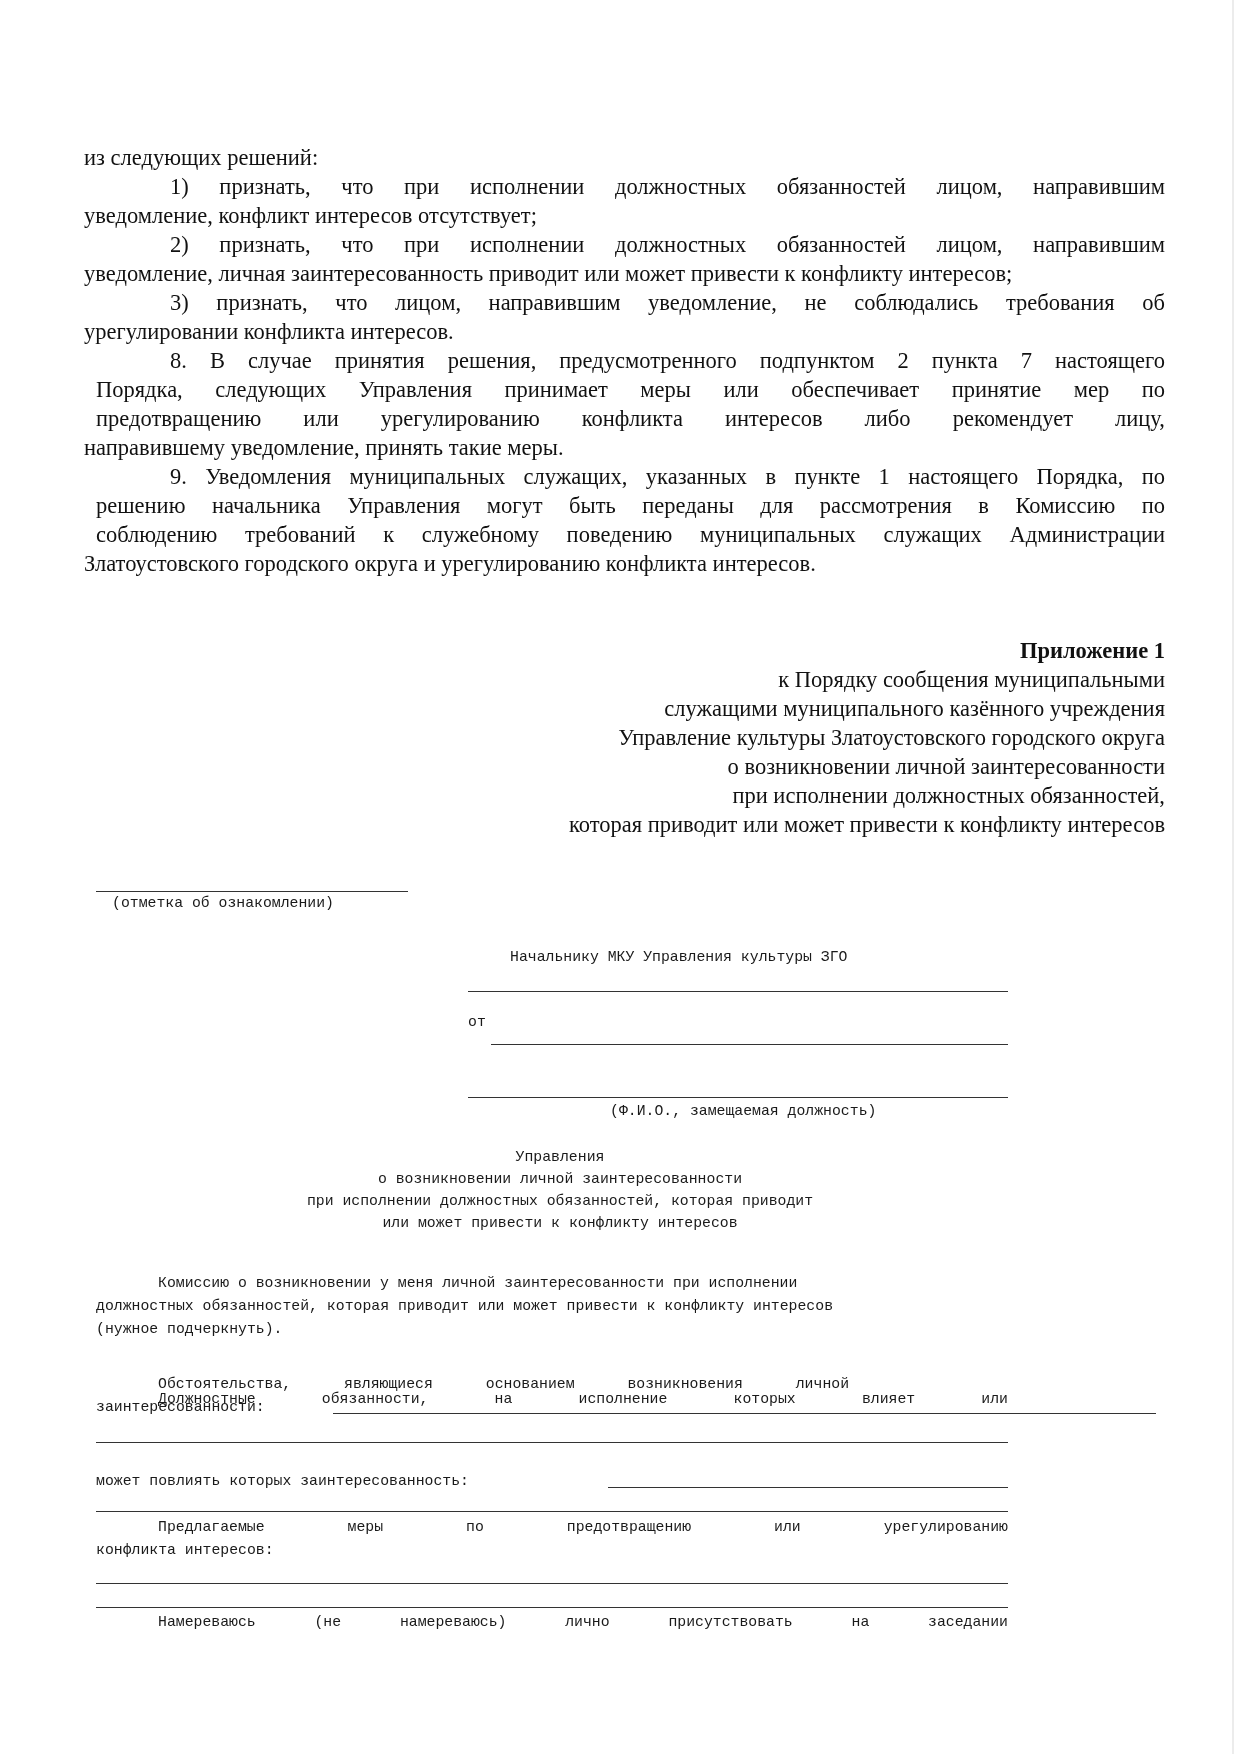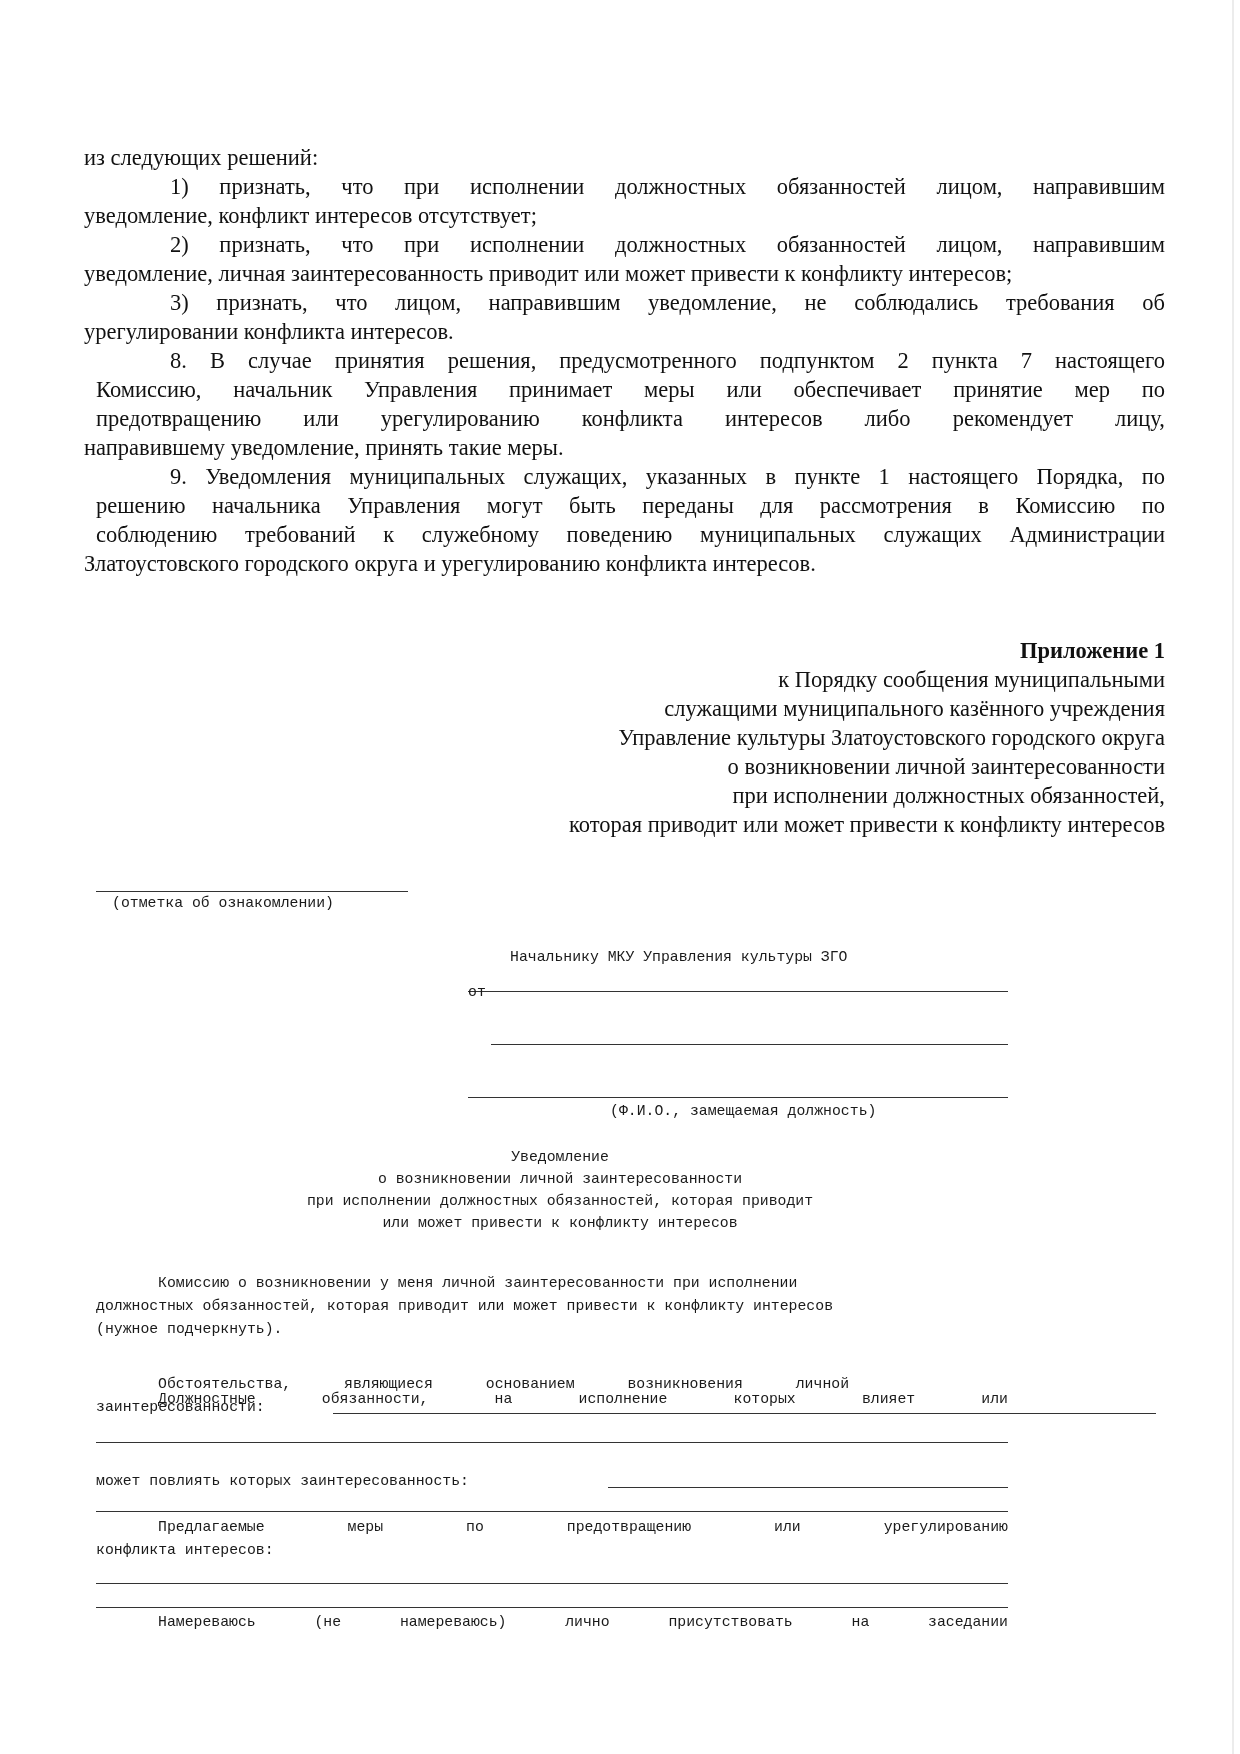--- a/index.html
+++ b/index.html
@@ -25,21 +25,21 @@
 
 <div class="serif">
   <div class="left" style="top:143px">из следующих решений:</div>
   <div class="just ind" style="top:172px">1) признать, что при исполнении должностных обязанностей лицом, направившим</div>
   <div class="left" style="top:201px">уведомление, конфликт интересов отсутствует;</div>
   <div class="just ind" style="top:230px">2) признать, что при исполнении должностных обязанностей лицом, направившим</div>
   <div class="left" style="top:259px">уведомление, личная заинтересованность приводит или может привести к конфликту интересов;</div>
   <div class="just ind" style="top:288px">3) признать, что лицом, направившим уведомление, не соблюдались требования об</div>
   <div class="left" style="top:317px">урегулировании конфликта интересов.</div>
   <div class="just ind" style="top:346px">8. В случае принятия решения, предусмотренного подпунктом 2 пункта 7 настоящего</div>
-  <div class="just" style="top:375px">Комиссию, начальник Управления принимает меры или обеспечивает принятие мер по</div>
+  <div class="just" style="top:375px">Порядка, следующих Управления принимает меры или обеспечивает принятие мер по</div>
   <div class="just" style="top:404px">предотвращению или урегулированию конфликта интересов либо рекомендует лицу,</div>
   <div class="left" style="top:433px">направившему уведомление, принять такие меры.</div>
   <div class="just ind" style="top:462px">9. Уведомления муниципальных служащих, указанных в пункте 1 настоящего Порядка, по</div>
   <div class="just" style="top:491px">решению начальника Управления могут быть переданы для рассмотрения в Комиссию по</div>
   <div class="just" style="top:520px">соблюдению требований к служебному поведению муниципальных служащих Администрации</div>
   <div class="left" style="top:549px">Златоустовского городского округа и урегулированию конфликта интересов.</div>
 </div>
 
 <div class="serif">
   <div class="right bold" style="top:636px">Приложение 1</div>
@@ -51,26 +51,26 @@
   <div class="right" style="top:810px">которая приводит или может привести к конфликту интересов</div>
 </div>
 
 <div class="mono">
 
   <div class="rule" style="top:891px; left:96px; width:312px;"></div>
   <div class="line" style="top:892px; left:112px;">(отметка об ознакомлении)</div>
 
   <div class="line" style="top:946px; left:510px;">Начальнику МКУ Управления культуры ЗГО</div>
   <div class="rule" style="top:991px; left:468px; width:540px;"></div>
-  <div class="line" style="top:981px; left:468px;text-align:right;">от</div>
+  <div class="line" style="top:1011px; left:468px;text-align:right;">от</div>
   <div class="rule" style="top:1044px; left:491px; width:517px;"></div>
   <div class="rule" style="top:1097px; left:468px; width:540px;"></div>
   <div class="line" style="top:1100px; left:610px;">(Ф.И.О., замещаемая должность)</div>
 
-  <div class="center" style="top:1146px;">Уведомление</div>
+  <div class="center" style="top:1146px;">Управления</div>
   <div class="center" style="top:1168px;">о возникновении личной заинтересованности</div>
   <div class="center" style="top:1190px;">при исполнении должностных обязанностей, которая приводит</div>
   <div class="center" style="top:1212px;">или может привести к конфликту интересов</div>
 
   <div class="line" style="top:1272px; left:158px;">Комиссию о возникновении у меня личной  заинтересованности при исполнении</div>
   <div class="line" style="top:1295px; left:96px;">должностных обязанностей, которая приводит или может  привести к конфликту интересов</div>
   <div class="line" style="top:1318px; left:96px;">(нужное подчеркнуть).</div>
 
   <div class="line" style="top:1373px; left:158px; width:876px; word-spacing:44px;">Обстоятельства, являющиеся основанием возникновения личной</div>
   <div class="line" style="top:1396px; left:96px;">заинтересованности:</div>

